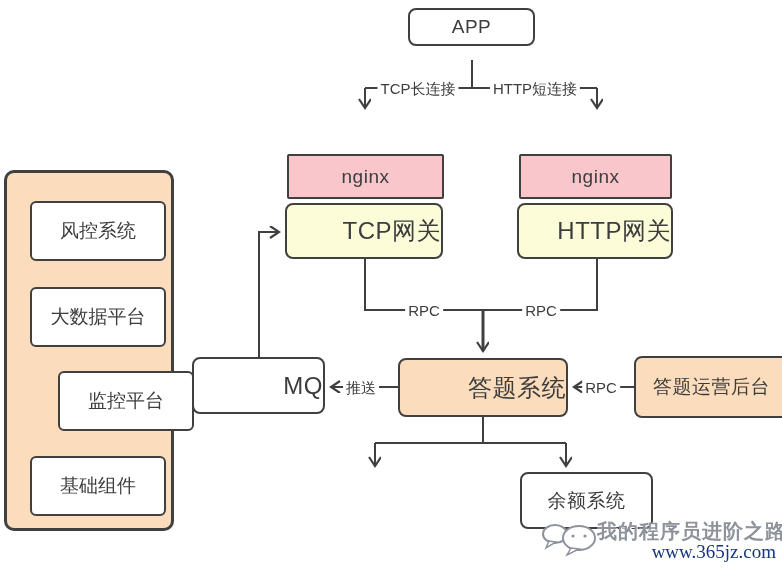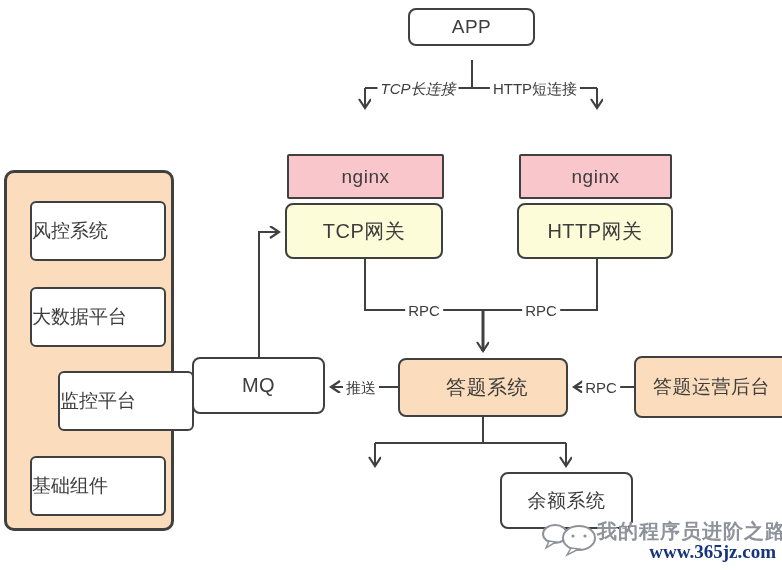--- a/index.html
+++ b/index.html
@@ -28,36 +28,36 @@
     border: 2px solid #404040;
     background: #ffffff;
     font-size: 19px;
     letter-spacing: 0.5px;
     border-radius: 8px;
   }
   .node.sharp { border-radius: 2px; margin-top: 40px; }
   .node.pink   { background: #f8c6cb; }
   .node.yellow { background: #fdfcd8; }
   .node.peach  { background: #fbdcbc; }
-  .node.big-label { font-size: 20px; }
+  .node.big-label { font-size: 24px; justify-content: flex-end; }
   .sidebar {
     position: absolute;
     left: 4px; top: 170px;
     width: 170px; height: 361px;
     background: #fbdcbc;
     border: 3px solid #404040;
     border-radius: 10px;
   }
   .sidebar-item {
     position: absolute;
     left: 23px;
     width: 136px; height: 60px;
     display: flex;
     align-items: center;
-    justify-content: flex-start;
+    justify-content: center;
     background: #ffffff;
     border: 2px solid #404040;
     border-radius: 6px;
     font-size: 19px;
   }
   .edge-label {
     position: absolute;
     transform: translate(-50%, -50%);
     background: #ffffff;
     padding: 0 3px;
@@ -76,21 +76,21 @@
     text-shadow: 1px 1px 0 #ffffff;
     white-space: nowrap;
   }
   .watermark-url {
     position: absolute;
     left: 610px; top: 541px;
     width: 166px;
     text-align: right;
     font-family: "Liberation Serif", "DejaVu Serif", serif;
     font-size: 19px;
-    font-weight: 700;
+    font-weight: 400;
     color: #16357c;
     white-space: nowrap;
   }
   .watermark-icon {
     position: absolute;
     left: 541px; top: 521px;
   }
 </style>
 </head>
 <body>
@@ -157,40 +157,40 @@
 
   <div class="node big-label" style="left:192px; top:357px; width:133px; height:57px;">
     <span>MQ</span>
   </div>
 
   <div class="node peach" style="left:634px; top:356px; width:155px; height:62px;">
     <span>答题运营后台</span>
   </div>
 
 
-  <div class="node" style="left:500px; top:472px; width:133px; height:57px;">
+  <div class="node" style="left:520px; top:472px; width:133px; height:57px;">
     <span>余额系统</span>
   </div>
 
   <div class="sidebar">
     <div class="sidebar-item" style="top:28px;">
       <span>风控系统</span>
     </div>
     <div class="sidebar-item" style="top:114px;">
       <span>大数据平台</span>
     </div>
     <div class="sidebar-item" style="top:198px;margin-left:28px;">
       <span>监控平台</span>
     </div>
     <div class="sidebar-item" style="top:283px;">
       <span>基础组件</span>
     </div>
   </div>
 
-  <div class="edge-label" style="left:418px; top:89px;font-style:italic;">TCP长连接</div>
+  <div class="edge-label" style="left:418px; top:89px;">TCP长连接</div>
   <div class="edge-label" style="left:535px; top:89px;">HTTP短连接</div>
   <div class="edge-label" style="left:424px; top:311px;">RPC</div>
   <div class="edge-label" style="left:541px; top:311px;">RPC</div>
   <div class="edge-label" style="left:361px; top:388px;">推送</div>
   <div class="edge-label" style="left:601px; top:388px;">RPC</div>
 
   <svg class="watermark-icon" width="58" height="36" viewBox="0 0 58 36">
     <g fill="#ffffff" stroke="#8d929b" stroke-width="2">
       <ellipse cx="14" cy="13" rx="12" ry="9"></ellipse>
       <path d="M8,20 L5,27 L15,21 Z" stroke-width="1.5"></path>

